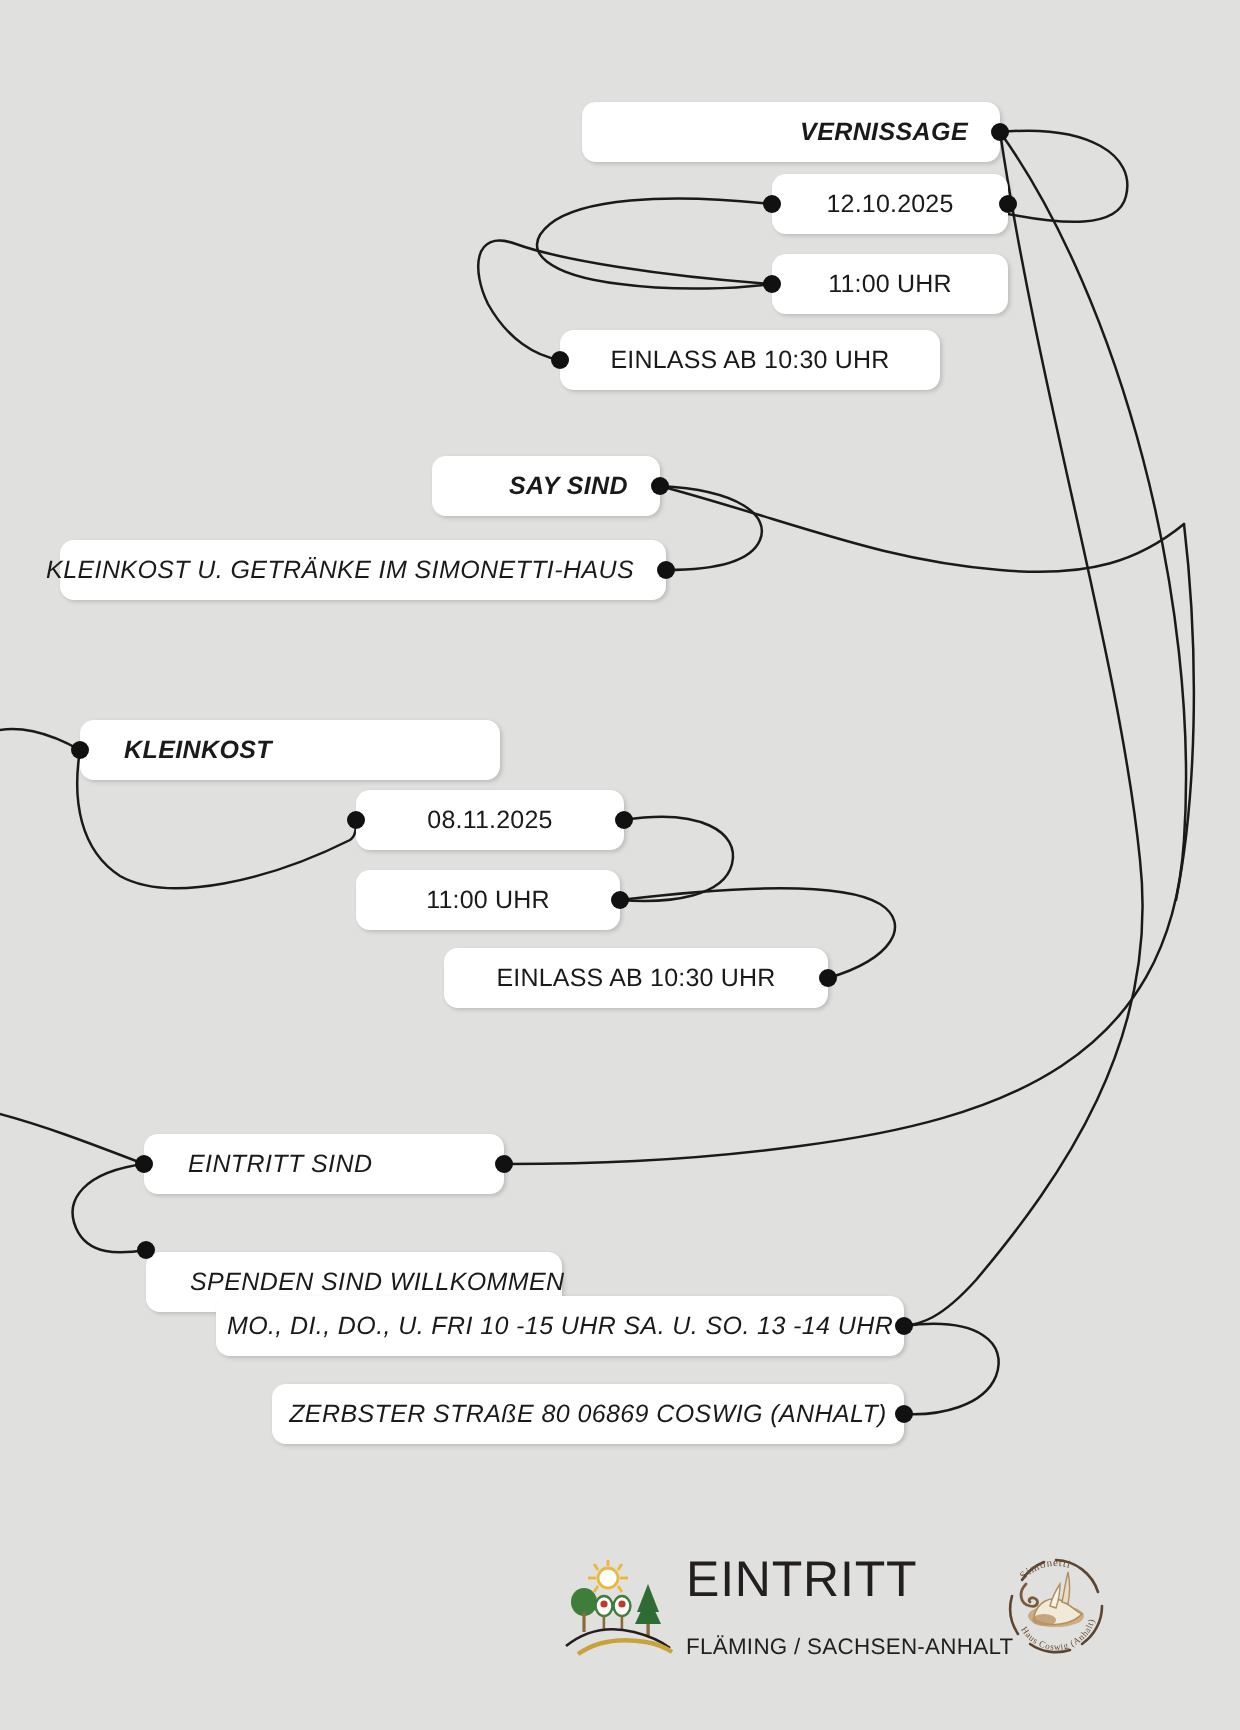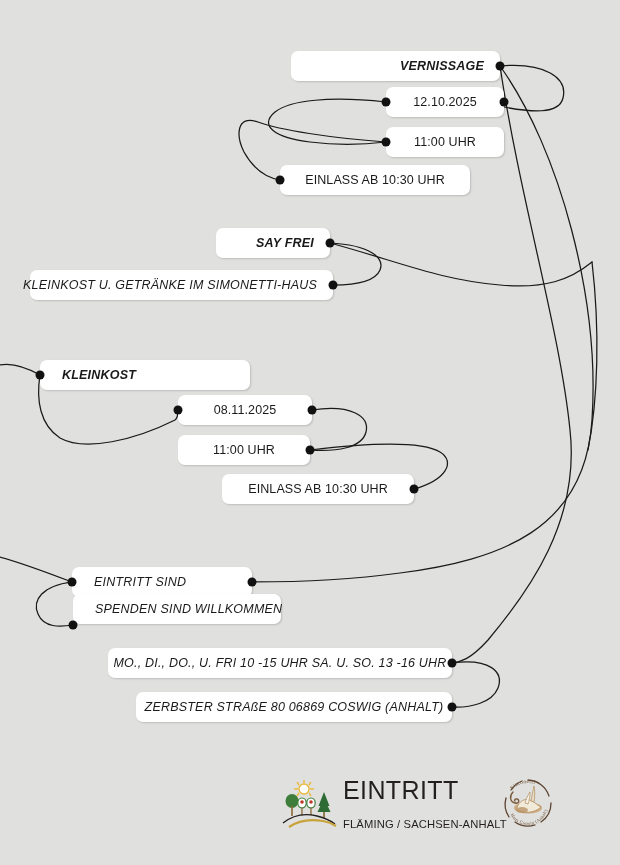--- a/index.html
+++ b/index.html
@@ -159,21 +159,21 @@
     <span class="label">11:00 UHR</span>
   </div>
   <span class="dot" style="left:386px; top:142px;"></span>
 
   <div class="node plain a-center" style="left:280px; top:165px; width:190px;">
     <span class="label">EINLASS AB 10:30 UHR</span>
   </div>
   <span class="dot" style="left:280px; top:180px;"></span>
 
   <div class="node a-right" style="left:216px; top:228px; width:114px;">
-    <span class="label">SAY FREI</span>
+    <span class="label">SAY SIND</span>
   </div>
   <span class="dot" style="left:330px; top:243px;"></span>
 
   <div class="node italic-light a-right" style="left:30px; top:270px; width:303px;">
     <span class="label">KLEINKOST U. GETRÄNKE IM SIMONETTI-HAUS</span>
   </div>
   <span class="dot" style="left:333px; top:285px;"></span>
 
   <div class="node a-left" style="left:40px; top:360px; width:210px;">
     <span class="label">KLEINKOST</span>
@@ -195,27 +195,27 @@
     <span class="label">EINLASS AB 10:30 UHR</span>
   </div>
   <span class="dot" style="left:414px; top:489px;"></span>
 
   <div class="node italic-light a-left" style="left:72px; top:567px; width:180px;">
     <span class="label">EINTRITT SIND</span>
   </div>
   <span class="dot" style="left:72px; top:582px;"></span>
   <span class="dot" style="left:252px; top:582px;"></span>
 
-  <div class="node italic-light a-left" style="left:73px; top:594px; width:208px;text-align:center;">
+  <div class="node italic-light a-left" style="left:73px; top:626px; width:208px;text-align:center;">
     <span class="label">SPENDEN SIND WILLKOMMEN</span>
   </div>
   <span class="dot" style="left:73px; top:625px;"></span>
 
   <div class="node italic-light a-center" style="left:108px; top:648px; width:344px;">
-    <span class="label">MO., DI., DO., U. FRI 10 -15 UHR SA. U. SO. 13 -16 UHR</span>
+    <span class="label">MO., DI., DO., U. FRI 10 -15 UHR SA. U. SO. 13 -14 UHR</span>
   </div>
   <span class="dot" style="left:452px; top:663px;"></span>
 
   <div class="node italic-light a-center" style="left:136px; top:692px; width:316px;">
     <span class="label">ZERBSTER STRAßE 80 06869 COSWIG (ANHALT)</span>
   </div>
   <span class="dot" style="left:452px; top:707px;"></span>
 
   <div id="naturpark-logo">
     <svg width="56" height="50" viewBox="0 0 56 50">

